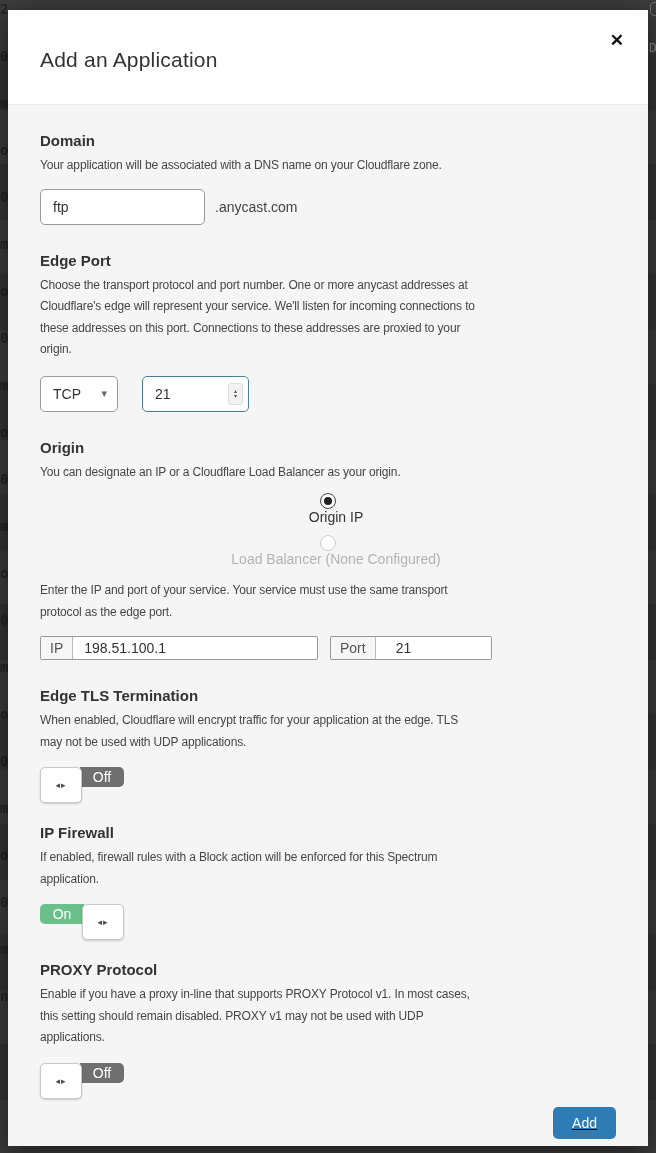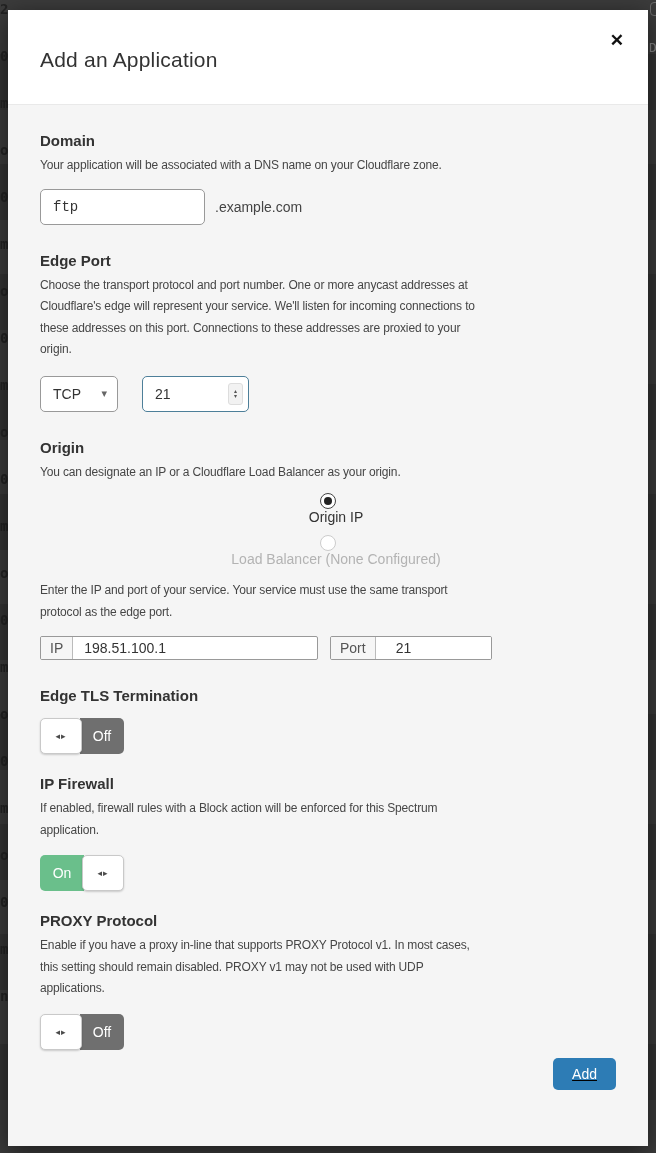--- a/index.html
+++ b/index.html
@@ -45,21 +45,21 @@
   .sec-heading { font-size:15px; font-weight:bold; color:#333; margin-top:27px; }
   .sec-text {
     font-size:12px; color:#464646; line-height:21.5px; margin-top:6px;
     white-space:pre-line; letter-spacing:-0.15px;
   }
 
   
   .row { display:flex; align-items:center; }
   .txt-input {
     height:36px; background:#fff; border:1px solid #999; border-radius:5px;
-    font-size:14px; color:#333; padding:0 12px; font-family:Liberation Mono, monospace;
+    font-size:14px; color:#333; padding:0 12px; font-family:Liberation Sans, sans-serif;
     outline:none;
   }
   .domain-row { margin-top:12px; }
   .domain-input { width:165px; }
   .domain-suffix { font-size:14px; color:#444; margin-left:10px; }
 
   .ports-row { margin-top:15px; gap:24px; }
   .select-box {
     width:78px; height:36px; background:#fff; border:1px solid #999; border-radius:5px;
     display:flex; align-items:center; padding:0 10px 0 12px; cursor:pointer;
@@ -107,21 +107,21 @@
 
   
   .toggle { display:inline-flex; height:36px; margin-top:14px; cursor:pointer; position:relative; }
   .tg-handle {
     width:42px; height:36px; background:#fff; border:1px solid #c9c9c9; border-radius:5px;
     display:flex; align-items:center; justify-content:center; z-index:2;
     box-shadow:0 1px 2px rgba(0,0,0,.18);
   }
   .tg-arrows { font-size:9px; color:#4a4a4a; letter-spacing:1px; }
   .tg-state {
-    width:44px; height:36px; display:flex; align-items:center; justify-content:center;
+    width:44px; height:20px; display:flex; align-items:center; justify-content:center;
     color:#fff; font-size:14px;
   }
   .toggle.off .tg-state { background:#6f6f6f; border-radius:0 5px 5px 0; margin-left:-2px; }
   .toggle.on  .tg-state { background:#6abf8b; border-radius:5px 0 0 5px; margin-right:-2px; }
 
   
   .footer-row { display:flex; justify-content:flex-end; margin-top:8px;text-decoration:underline; }
   .add-btn {
     background:#2d7cb5; color:#fff; border:none; border-radius:5px; height:32px;
     padding:0 19px; font-size:14px; cursor:pointer; font-family:"Liberation Sans", sans-serif;
@@ -170,21 +170,21 @@
     </button>
   </div>
 
   <div class="modal-body">
 
     
     <div class="sec-heading">Domain</div>
     <div class="sec-text">Your application will be associated with a DNS name on your Cloudflare zone.</div>
     <div class="row domain-row">
       <input class="txt-input domain-input" value="ftp" style="">
-      <span class="domain-suffix">.example.com</span>
+      <span class="domain-suffix">.anycast.com</span>
     </div>
 
     
     <div class="sec-heading">Edge Port</div>
     <div class="sec-text">Choose the transport protocol and port number. One or more anycast addresses at
 Cloudflare's edge will represent your service. We'll listen for incoming connections to
 these addresses on this port. Connections to these addresses are proxied to your
 origin.</div>
     <div class="row ports-row">
       <div class="select-box">
@@ -219,20 +219,22 @@
         <input class="group-input" value="198.51.100.1" style="">
       </div>
       <div class="group port-group">
         <span class="group-prefix">Port</span>
         <input class="group-input" value="21" style="">
       </div>
     </div>
 
     
     <div class="sec-heading">Edge TLS Termination</div>
+    <div class="sec-text">When enabled, Cloudflare will encrypt traffic for your application at the edge. TLS
+may not be used with UDP applications.</div>
     <div class="toggle off">
       <span class="tg-handle">
         <span class="tg-arrows"><span>◂</span><span>▸</span></span>
       </span>
       <span class="tg-state">Off</span>
     </div>
 
     
     <div class="sec-heading" style="margin-top:21px">IP Firewall</div>
     <div class="sec-text">If enabled, firewall rules with a Block action will be enforced for this Spectrum

